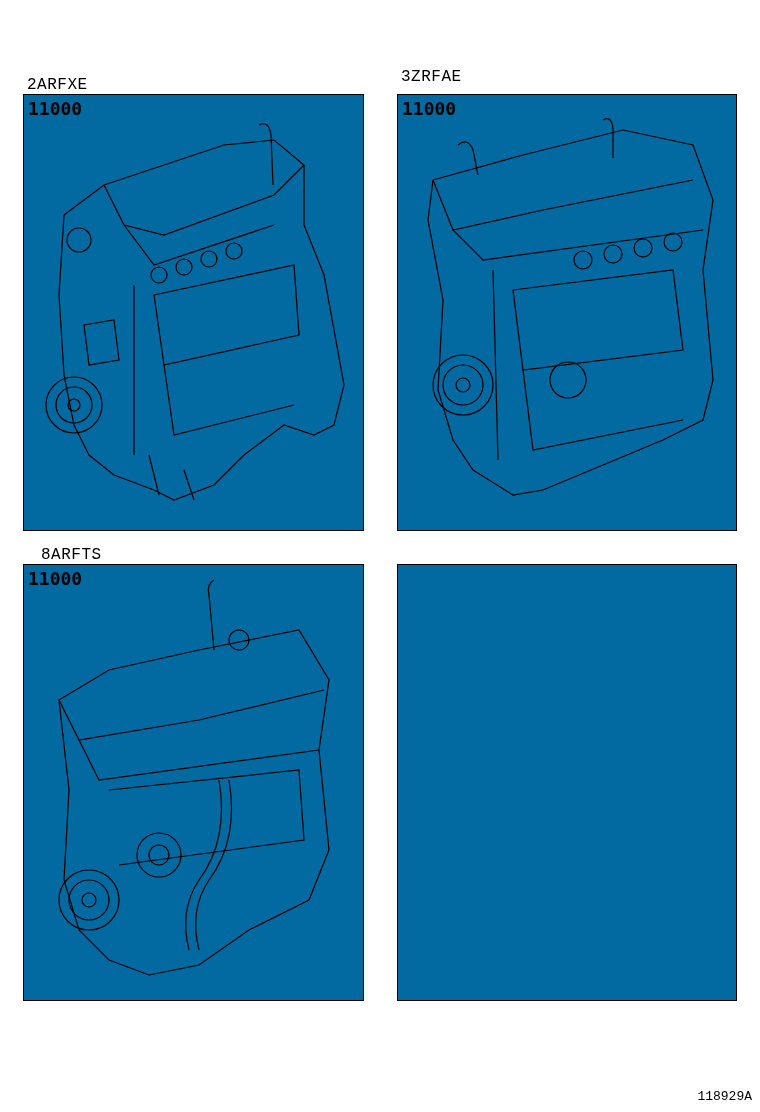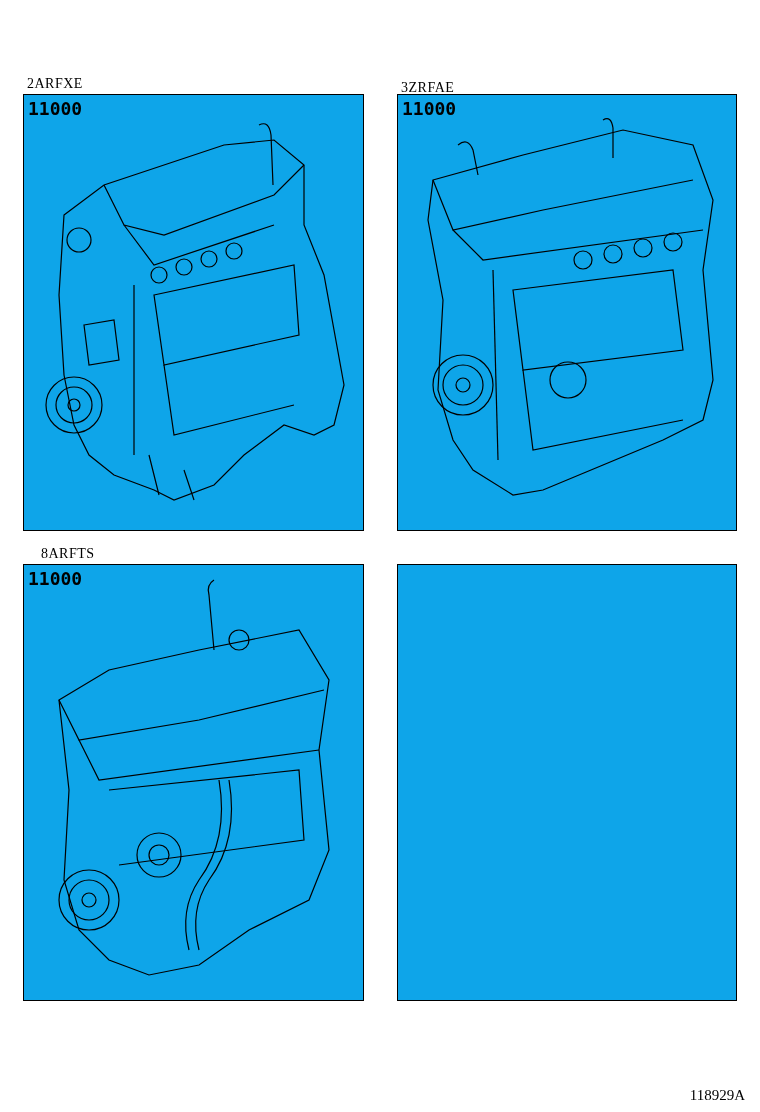--- a/index.html
+++ b/index.html
@@ -1,21 +1,21 @@
 <!DOCTYPE html>
 <html><head>
 <meta charset="utf-8">
 <style>
   html, body { margin:0; padding:0; background:#ffffff; }
   body { width:760px; height:1112px; position:relative; overflow:hidden; font-family:"DejaVu Sans", sans-serif; color:#000; }
-  .engine-label { position:absolute; font-size:14px; letter-spacing:0.5px; font-family:Liberation Serif, serif; }
-  .box { position:absolute; border:1.5px solid #000; box-sizing:border-box; background:#0ea5e9;text-align:right; }
+  .engine-label { position:absolute; font-size:16px; letter-spacing:0.5px; font-family:Liberation Mono, monospace; }
+  .box { position:absolute; border:1.5px solid #000; box-sizing:border-box; background:#0369a1;text-align:right; }
   .part-no { position:absolute; left:4px; top:3px; font-size:18px; font-weight:bold; font-family:"DejaVu Sans Mono", monospace; }
   .drawing { position:absolute; }
-  .ref { position:absolute; right:15px; bottom:8px; font-size:15px; font-family:Liberation Serif, serif; }
+  .ref { position:absolute; right:8px; bottom:8px; font-size:13px; font-family:Liberation Mono, monospace; }
   svg { overflow:visible; }
 </style>
 </head>
 <body>
 
 <div class="engine-label" style="left:27px; top:76px;">2ARFXE</div>
 <div class="box" style="left:23px; top:94px; width:341px; height:437px;">
   <div class="part-no">11000</div>
   <svg class="drawing" style="left:20px; top:30px;" width="300" height="390" viewBox="0 0 300 390">
     <g fill="none" stroke="#000" stroke-width="1.2">
@@ -33,21 +33,21 @@
         <circle cx="190" cy="126" r="8"></circle>
       <path d="M110 170 L250 140 L255 210 L120 240 Z"></path>
       <path d="M120 240 L130 310 L250 280"></path>
       <path d="M90 160 L90 330"></path>
       <path d="M105 330 L115 370 M140 345 L150 375"></path>
       <path d="M40 200 L70 195 L75 235 L45 240 Z"></path>
     </g>
   </svg>
 </div>
 
-<div class="engine-label" style="left:401px; top:80px;">3ZRFAE</div>
+<div class="engine-label" style="left:401px; top:68px;">3ZRFAE</div>
 <div class="box" style="left:397px; top:94px; width:340px; height:437px;">
   <div class="part-no">11000</div>
   <svg class="drawing" style="left:25px; top:25px;" width="300" height="390" viewBox="0 0 300 390">
     <g fill="none" stroke="#000" stroke-width="1.2">
       <path d="M10 60 L100 35 L200 10 L270 25 L290 80 L280 150 L290 260 L280 300 L240 320 L180 345 L120 370 L90 375 L50 350 L30 320 L15 270 L20 180 L5 100 Z"></path>
       <path d="M10 60 L30 110 L120 90 L270 60"></path>
       <path d="M30 110 L60 140 L280 110"></path>
       <path d="M180 0 q8 -5 10 8 l0 30"></path>
       <path d="M35 25 q10 -8 15 5 l5 25"></path>
       <circle cx="40" cy="265" r="30"></circle>

